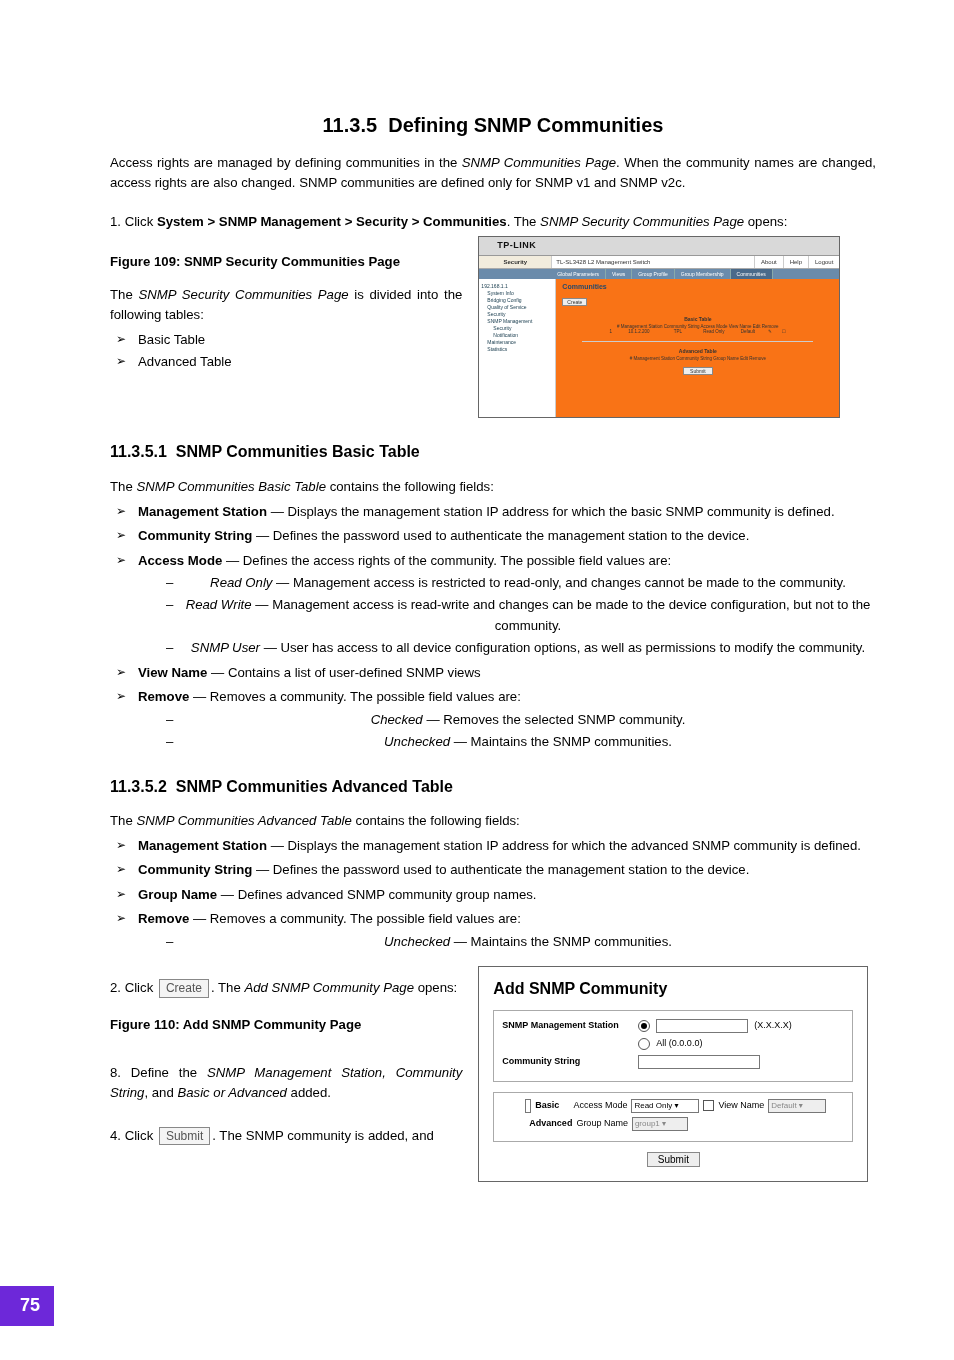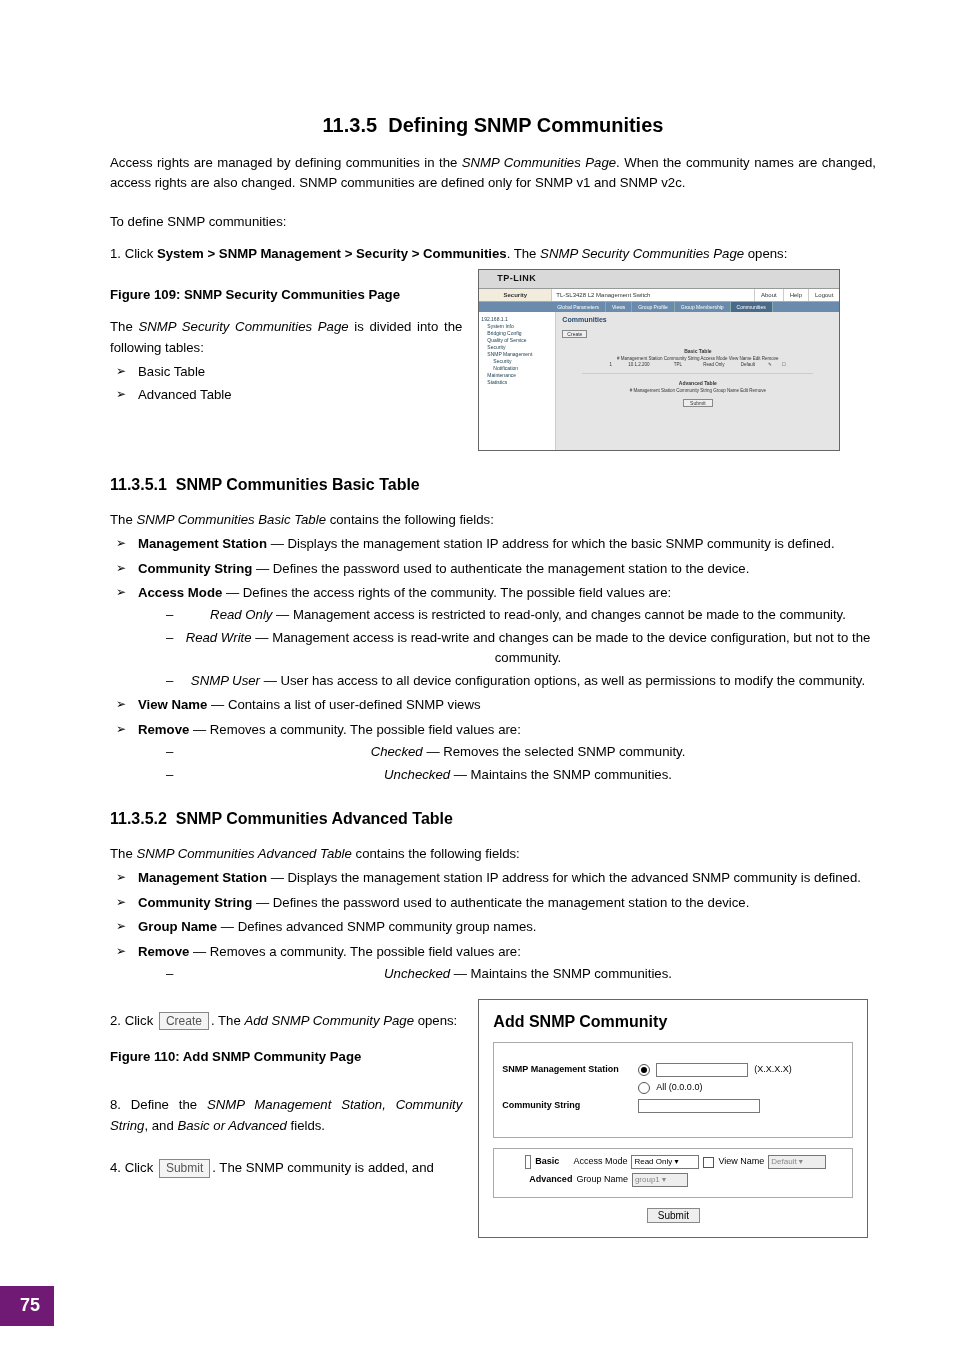--- a/index.html
+++ b/index.html
@@ -70,30 +70,30 @@
     margin: 0 2px;
     vertical-align: baseline;
     color:#3333333;
     color:#555;
     line-height:1.2;
   }
   .pagenum {
     position: absolute;
     bottom: 34px;
     left: 0;
-    background: #701a75;
+    background: #6d28d9;
     color: #fff;
     font-size: 18px;
     font-weight: bold;
     padding: 6px 14px 6px 20px;
   }
   
   .fig109 {
     border: 1px solid #666;
-    background:#e5e5e5;
+    background:#f97316;
     font-size: 6px;
     line-height: 1.2;
     position: relative;
     height: 180px;
     width: 360px;
     color:#333;
   }
   .fig109 .topgray {
     height: 18px; background: #d9d9d9; border-bottom:1px solid #999;
     position: relative;
@@ -136,21 +136,21 @@
   
   .fig110 {
     border: 1px solid #666;
     background:#fff;
     font-size:10px;
     width:360px;
     padding:10px 14px 14px;
     color:#000;
   }
   .fig110 .title110 { font-weight:bold; font-size:16px; margin-bottom:8px;}
-  .fig110 .inner { border:1px solid #aaa; padding:20px 8px; margin-bottom:10px; font-size:9px;}
+  .fig110 .inner { border:1px solid #aaa; padding:8px 8px; margin-bottom:10px; font-size:9px;}
   .fig110 .inner .row { display:flex; align-items:center; margin-bottom:4px; gap:6px;}
   .fig110 .inner .lbl { width:130px; font-weight:bold;}
   .fig110 .inner .radio { width:10px; height:10px; border:1px solid #555; border-radius:50%; display:inline-block; position:relative;}
   .fig110 .inner .radio.sel::after { content:""; position:absolute; inset:2px; border-radius:50%; background:#000;}
   .fig110 .inner .tin { border:1px solid #777; height:12px; width:90px; background:#fff;}
   .fig110 .box2 { border:1px solid #aaa; padding:6px 8px; font-size:9px;}
   .fig110 .box2 .row { display:flex; align-items:center; gap:4px; margin-bottom:4px; flex-wrap:nowrap;padding-left:23px;}
   .fig110 .box2 .sel { border:1px solid #777; height:12px; background:#fff; font-size:8px; padding:0 2px; display:inline-flex; align-items:center;}
   .fig110 .box2 .sel.dis { background:#eee; color:#888;}
   .fig110 .box2 .chk { width:9px; height:9px; border:1px solid #555; display:inline-block;}
@@ -164,21 +164,20 @@
 <div class="page">
 
   <h2 class="section-title">
     <span>11.3.5</span>&nbsp; <span>Defining SNMP Communities</span>
   </h2>
 
   <p class="justify intro-block">
     <span>Access rights are managed by defining communities in the </span><em>SNMP Communities Page</em><span>. When the community names are changed, access rights are also changed. SNMP communities are defined only for SNMP v1 and SNMP v2c.</span>
   </p>
 
-  <p>To define SNMP communities:</p>
   <p>
     <span>1.  Click </span><strong>System &gt; SNMP Management &gt; Security &gt; Communities</strong><span>. The </span><em>SNMP Security Communities Page</em><span> opens:</span>
   </p>
 
   <div class="twocol">
     <div class="left">
       <p class="figure-caption">Figure 109: SNMP Security Communities Page</p>
       <p class="justify">
         <span>The </span><em>SNMP Security Communities Page</em><span> is divided into the following tables:</span>
       </p>
@@ -292,21 +291,21 @@
   <div class="spacer10"></div>
 
   <div class="twocol">
     <div class="left">
       <p>
         <span>2.  Click </span><span class="btn-inline">Create</span><span>. The </span><em>Add SNMP Community Page</em><span> opens:</span>
       </p>
       <p class="figure-caption">Figure 110: Add SNMP Community Page</p>
       <div class="spacer6"></div>
       <p class="justify">
-        <span>8.   Define the </span><em>SNMP Management Station, Community String</em><span>, and </span><em>Basic or Advanced</em><span> fields.</span>
+        <span>8.   Define the </span><em>SNMP Management Station, Community String</em><span>, and </span><em>Basic or Advanced</em><span> added.</span>
       </p>
       <div class="spacer6"></div>
       <p>
         <span>4.  Click </span><span class="btn-inline">Submit</span><span>. The SNMP community is added, and</span>
       </p>
     </div>
     <div class="right">
 
       <div class="fig110">
         <div class="title110">Add SNMP Community</div>

